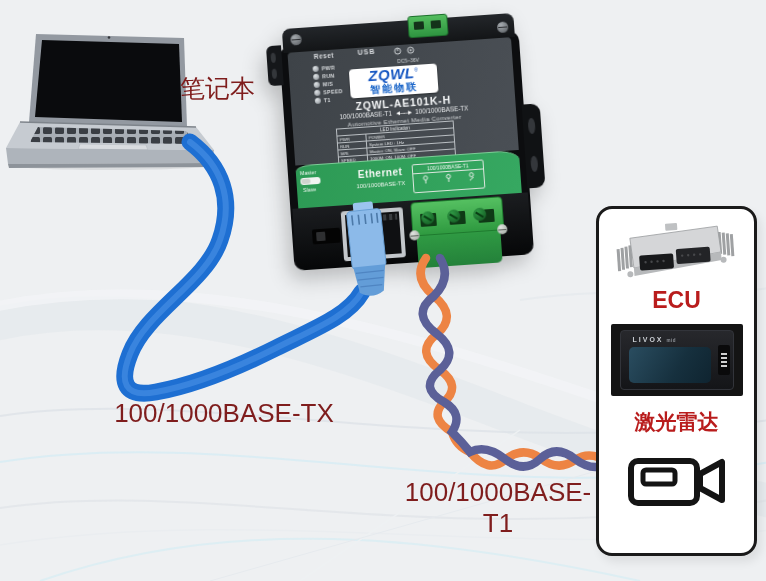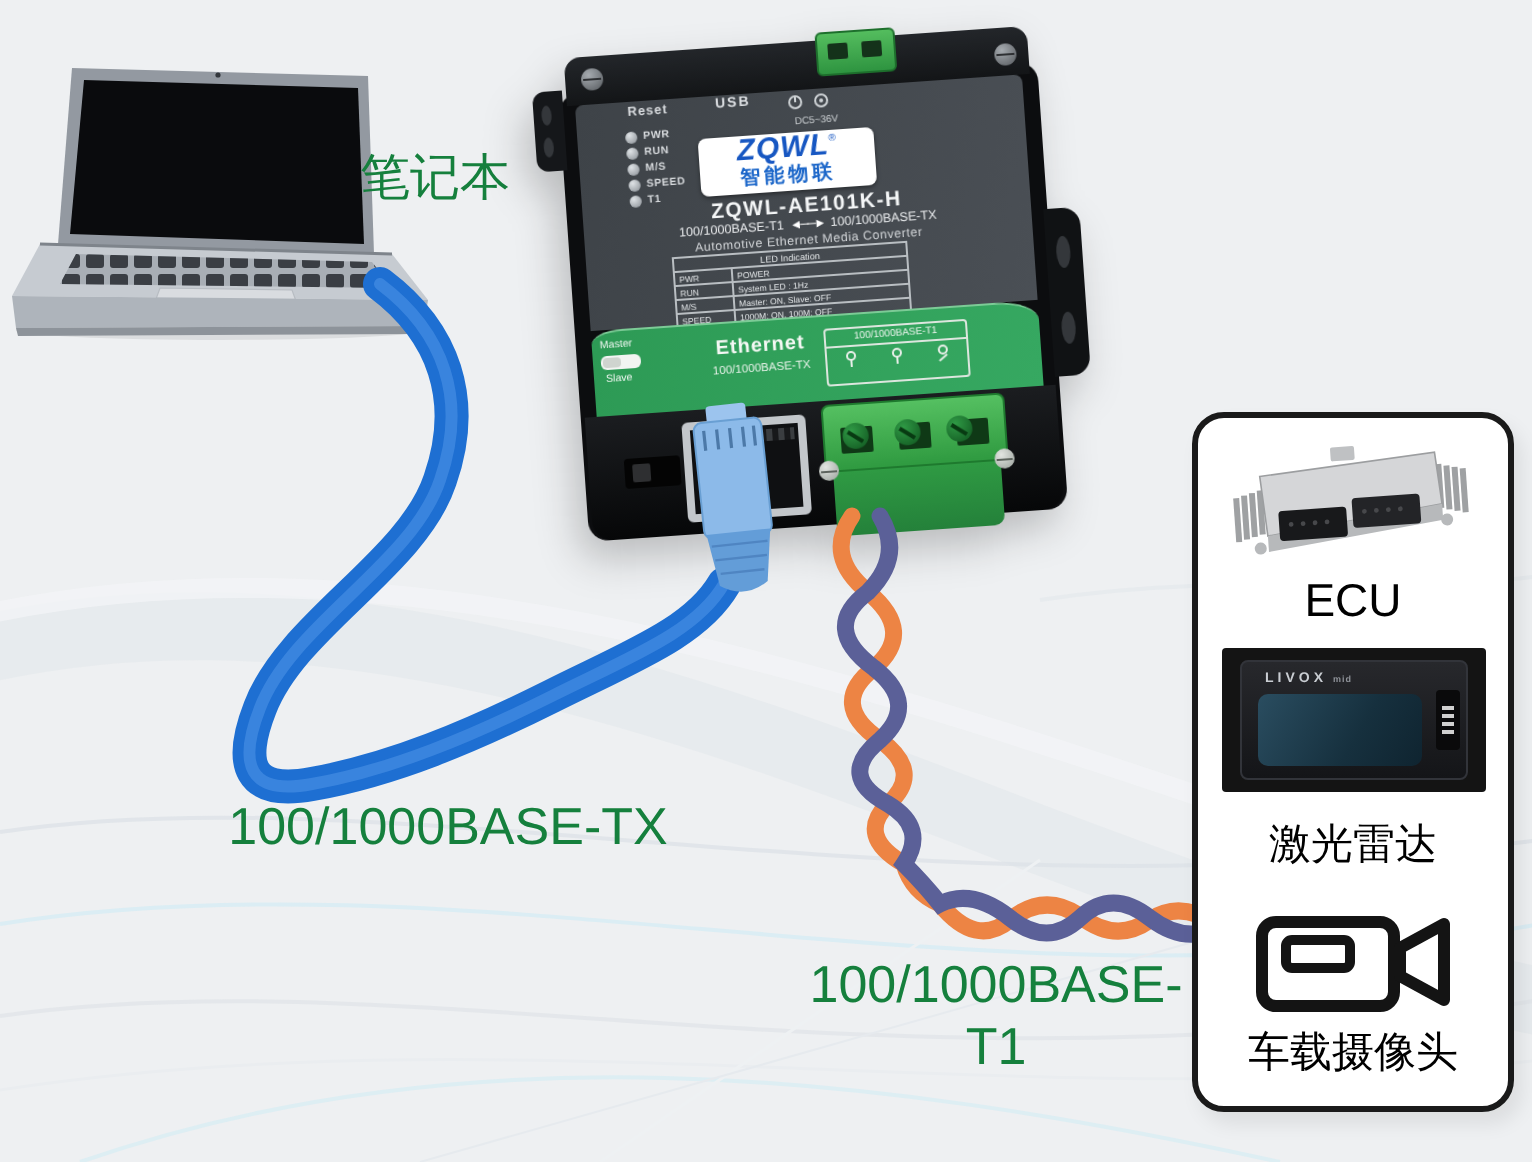--- a/index.html
+++ b/index.html
@@ -1,20 +1,20 @@
 <!DOCTYPE html>
 <html><head>
 <meta charset="utf-8">
 <style>
   html,body{margin:0;padding:0;background:#dfe2e5;}
   .stage{position:relative;width:766px;height:581px;background:#eef0f2;overflow:hidden;
          font-family:"Liberation Sans","DejaVu Sans",sans-serif;color:#1a1b1c;}
   .abs{position:absolute;}
   svg{display:block;}
-  .label{position:absolute;color:#15803d;font-weight:500;}
+  .label{position:absolute;color:#7f1d1d;font-weight:500;}
   .laptop-label{left:180px;top:72px;font-size:25px;}
   .tx-label{left:112px;top:398px;width:224px;text-align:center;font-size:26px;}
   .t1-label{left:398px;top:477px;width:200px;text-align:center;font-size:26px;}
 
   
   .device{position:absolute;left:286px;top:16px;width:262px;height:252px;
           transform:rotate(-4deg);transform-origin:50% 50%;
           filter:drop-shadow(-5px 9px 10px rgba(0,0,0,.22));}
   .dev-body{position:absolute;left:0;top:22px;width:240px;height:224px;background:#0c0d0f;border-radius:10px;}
   .dev-strip{position:absolute;left:4px;top:4px;width:232px;height:24px;border-radius:8px 8px 0 0;
@@ -101,21 +101,21 @@
   .tscrew.t1{left:10px}.tscrew.t2{left:36px}.tscrew.t3{left:62px}
   .sidescrew{position:absolute;width:10px;height:10px;border-radius:50%;top:28px;
              background:radial-gradient(circle at 35% 30%,#e2e5e1,#9aa19b);}
   .sidescrew::after{content:"";position:absolute;left:1px;top:4.5px;width:8px;height:1px;background:#5c635d;}
   .sidescrew.l{left:-3px}.sidescrew.r{left:85px}
 
   
   .panel{position:absolute;left:596px;top:206px;width:161px;height:350px;background:#fff;
          border:3px solid #1a1a1a;border-radius:16px;box-sizing:border-box;
          display:flex;flex-direction:column;align-items:center;box-shadow:4px 6px 10px rgba(0,0,0,.08);}
-  .p-label{font-size:21px;font-weight:400;color:#000000;}
+  .p-label{font-size:21px;font-weight:700;color:#b91c1c;}
   .ecu-label{font-size:23px;margin:2px 0 6px;}
   .lidar{width:132px;height:72px;background:#141414;border-radius:2px;display:flex;align-items:center;justify-content:center;margin-top:4px;}
   .lidar-dev{position:relative;width:112px;height:58px;background:linear-gradient(#27282c,#141518);
              border:1px solid #32343a;border-radius:4px;}
   .lidar-top{position:absolute;top:5px;left:12px;font-size:7px;font-weight:bold;color:#c9cdd2;letter-spacing:2px;}
   .lidar-top .mid{font-size:4.5px;color:#8e9298;letter-spacing:.5px;margin-left:3px;}
   .lidar-win{position:absolute;left:8px;top:16px;width:82px;height:36px;border-radius:5px;
              background:linear-gradient(120deg,#2a4d60,#16303e 60%,#0f2430);}
   .lidar-conn{position:absolute;right:3px;top:14px;width:12px;height:30px;background:#0a0a0b;border-radius:2px;}
   .lidar-conn::after{content:"";position:absolute;left:3px;top:8px;width:6px;height:14px;
@@ -369,16 +369,15 @@
     </div>
     <div class="p-label lidar-label">激光雷达</div>
 
     <svg width="100" height="54" viewBox="0 0 100 54" style="margin-top:10px">
       <g fill="none" stroke="#141414" stroke-width="6" stroke-linejoin="round">
         <rect x="4" y="7" width="66" height="42" rx="7"></rect>
         <rect x="16" y="16" width="32" height="14" rx="3" stroke-width="5"></rect>
         <path d="M73,20 L95,8 L95,46 L73,34 Z"></path>
       </g>
     </svg>
-    <div class="p-label cam-label">车载摄像头</div>
   </div>
 
 </div>
 
 </body></html>

